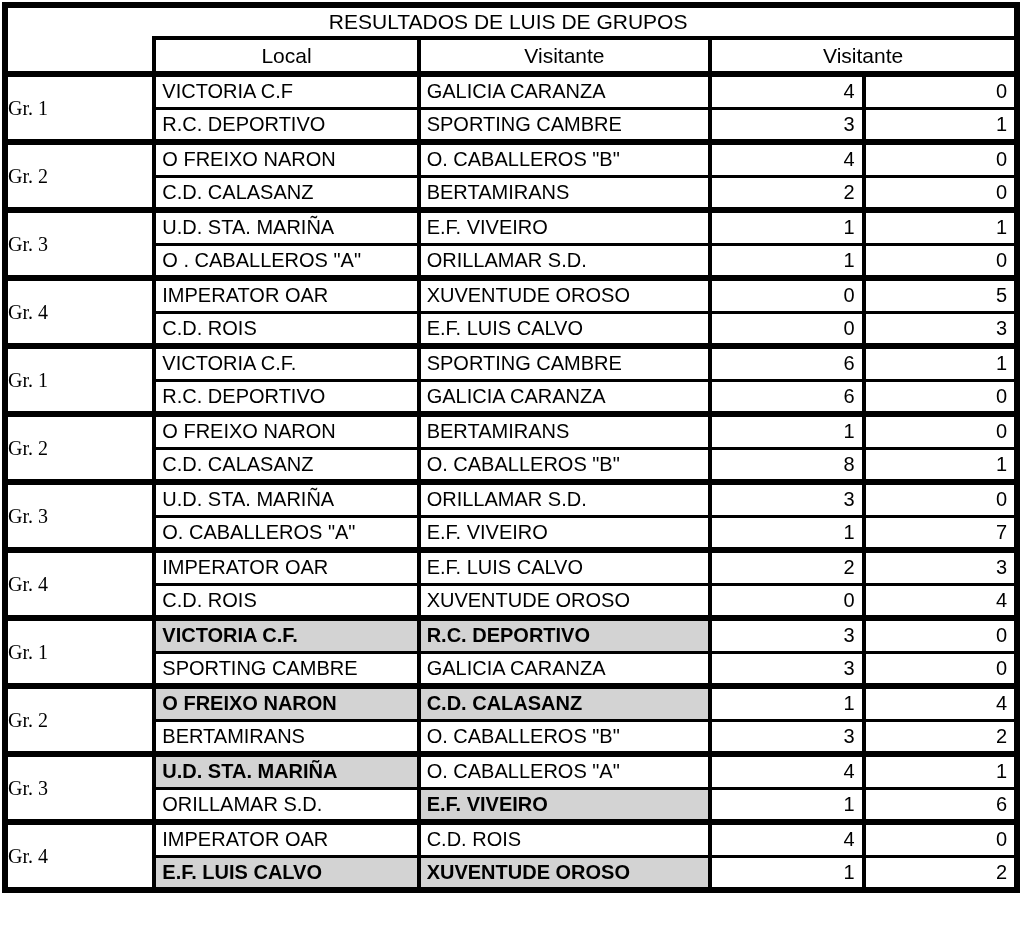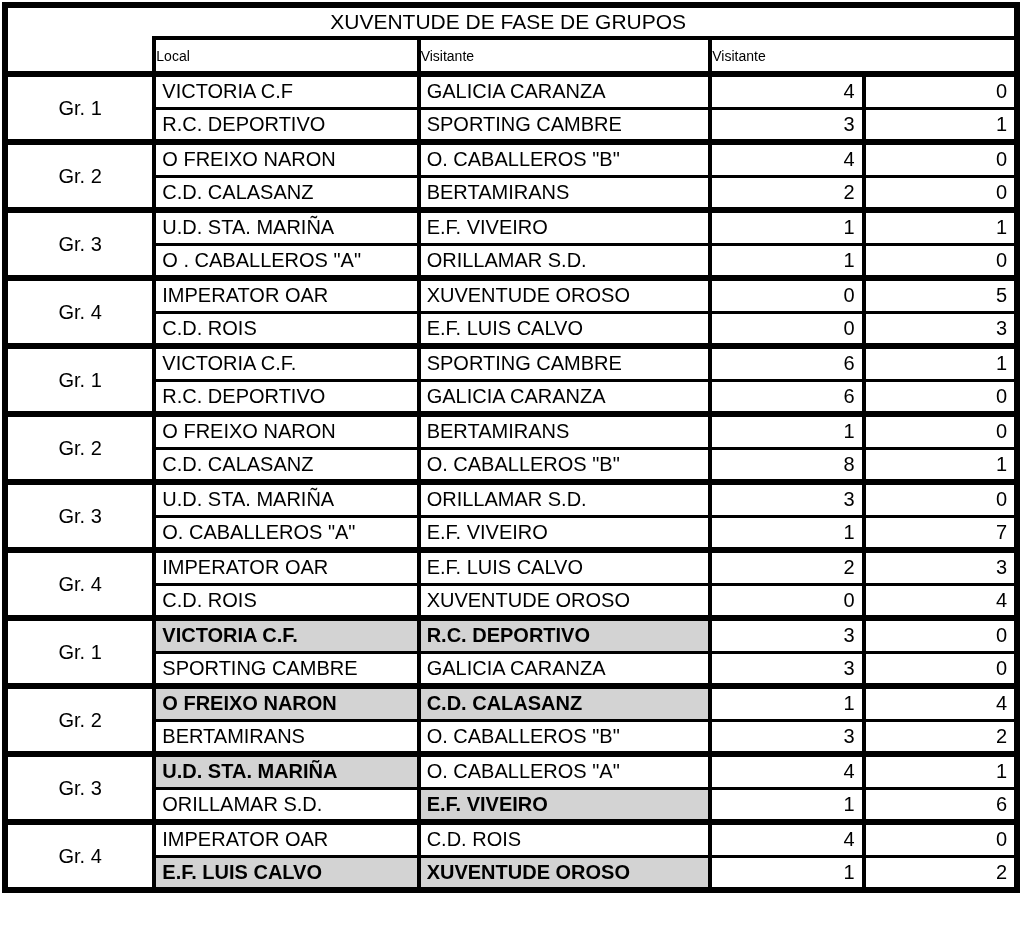--- a/index.html
+++ b/index.html
@@ -51,31 +51,31 @@
     text-align: center;
     padding-right: 152px; 
     font-size: 21px;
   }
 
   
   tr.header-row { height: 36px; }
   td.head {
     border: 4px solid #000000;
     border-bottom: 6px solid #000000;
-    text-align: left;
-    font-size: 14px;
+    text-align: center;
+    font-size: 21px;
   }
 
   
   tr.r { height: 34px; }
   tr.block-start td { border-top: 6px solid #000000; }
 
   td.gcell {
-    text-align: center;
     font-size: 20px;
+    font-family: Liberation Serif, serif;
   }
   td.team {
     text-align: left;
     padding-left: 6px;
     margin-top: 36px;
   }
   td.score {
     text-align: right;
     padding-right: 7px;
   }
@@ -92,21 +92,21 @@
   <colgroup>
     <col class="c-group">
         <col class="c-local">
         <col class="c-visit">
         <col class="c-s1">
         <col class="c-s2">
   </colgroup>
   <tbody>
     <tr class="title-row">
       <td class="corner" rowspan="2"></td>
-      <td class="title-cell" colspan="4">XUVENTUDE DE FASE DE GRUPOS</td>
+      <td class="title-cell" colspan="4">RESULTADOS DE LUIS DE GRUPOS</td>
     </tr>
     <tr class="header-row">
       <td class="head">Local</td>
       <td class="head">Visitante</td>
       <td class="head" colspan="2">Visitante</td>
     </tr>
 
     <tr class="r block-start">
       <td class="gcell" rowspan="2">Gr. 1</td>
       <td class="team">VICTORIA C.F</td>

